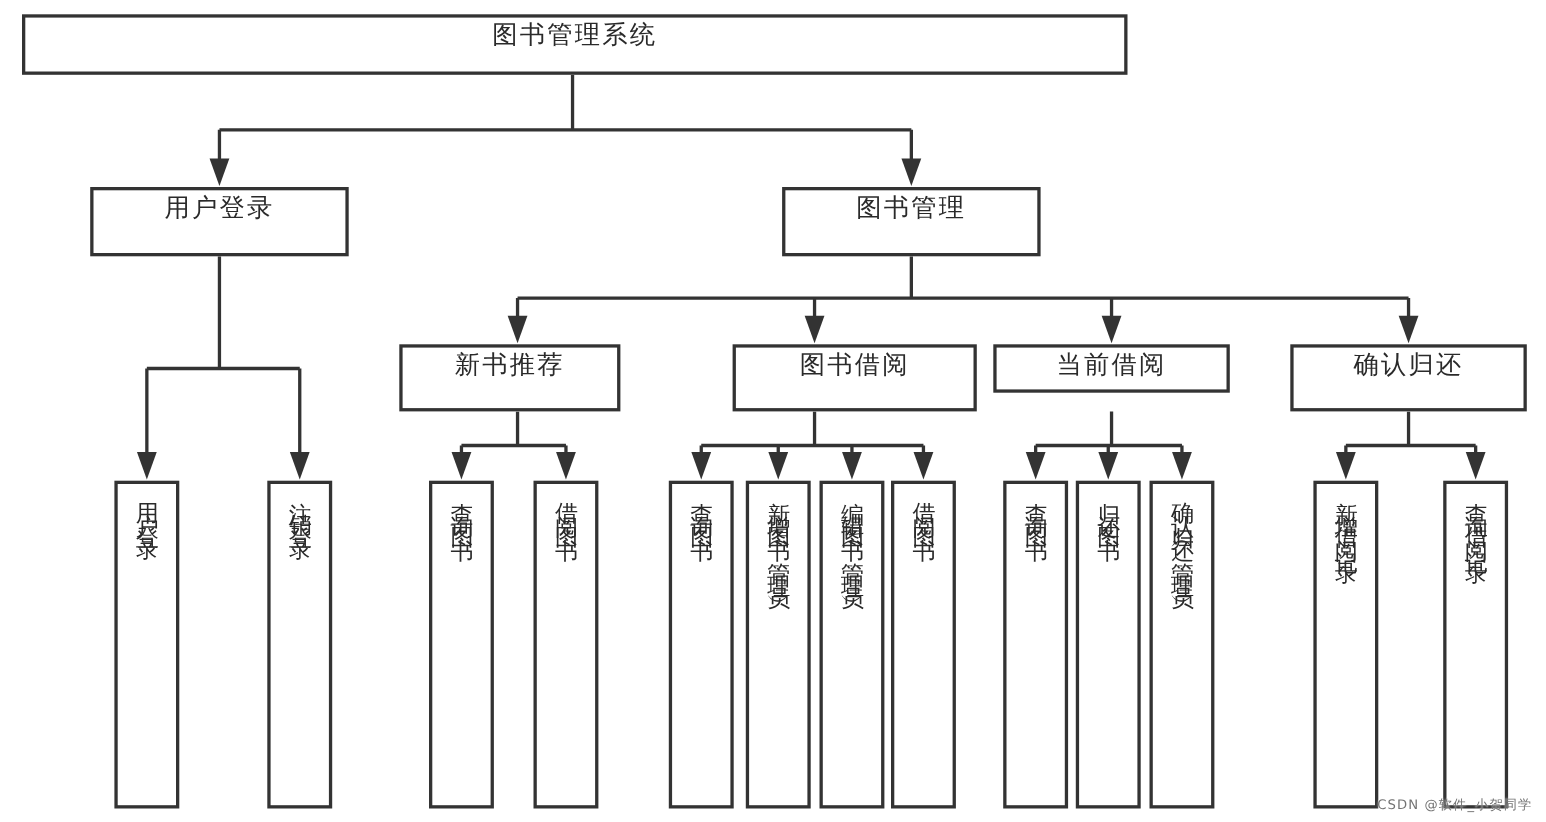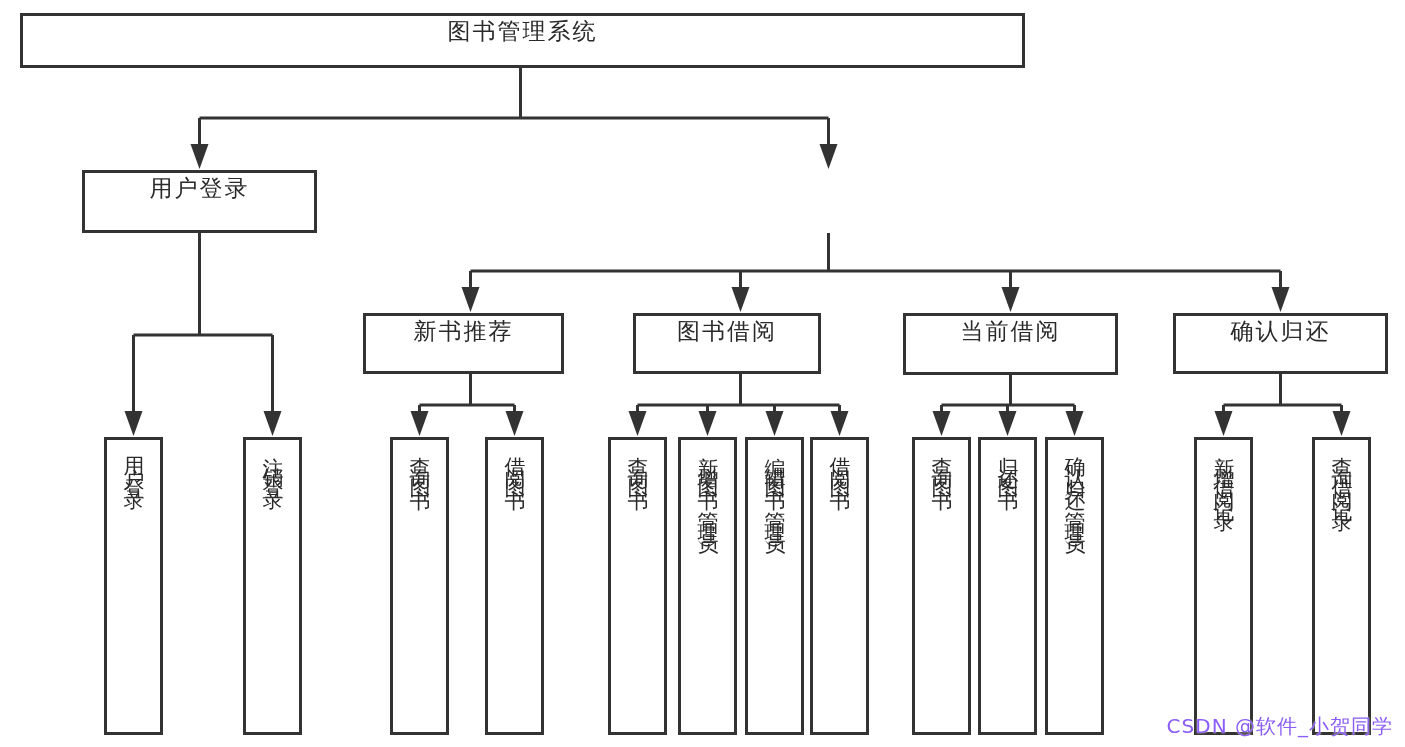--- a/index.html
+++ b/index.html
@@ -30,22 +30,22 @@
     text-orientation:mixed;
     font-size:21px;
     letter-spacing:11px;
     line-height:1;
     color:#2a2a2a;
     white-space:nowrap;
   }
   .watermark{
     position:absolute;
     right:12px;bottom:7px;
-    font-size:20px;
-    color:#8b5cf6;
+    font-size:12px;
+    color:#737373;
     letter-spacing:1px;
     white-space:nowrap;
     text-shadow:0 0 2px #ffffff;
   }
 </style>
 </head>
 <body>
 
 <div class="stage">
 
@@ -92,28 +92,31 @@
     </g>
   </svg>
 
   <div class="node h" style="left:20px;top:13px;width:1005px;height:55px">
     <span>图书管理系统</span>
   </div>
 
   <div class="node h" style="left:82px;top:170px;width:235px;height:63px">
     <span>用户登录</span>
   </div>
+  <div class="node h" style="left:711px;top:170px;width:235px;height:63px">
+    <span>图书管理</span>
+  </div>
 
   <div class="node h" style="left:363px;top:313px;width:201px;height:61px">
     <span>新书推荐</span>
   </div>
-  <div class="node h" style="left:633px;top:313px;width:188px;height:61px">
+  <div class="node h" style="left:666px;top:313px;width:222px;height:61px">
     <span>图书借阅</span>
   </div>
-  <div class="node h" style="left:903px;top:313px;width:215px;height:62px">
+  <div class="node h" style="left:903px;top:313px;width:215px;height:44px">
     <span>当前借阅</span>
   </div>
   <div class="node h" style="left:1173px;top:313px;width:215px;height:61px">
     <span>确认归还</span>
   </div>
 
   <div class="node v" style="left:104px;top:437px;width:59px;height:298px">
     <span>用户登录</span>
   </div>
   <div class="node v" style="left:243px;top:437px;width:59px;height:298px">

